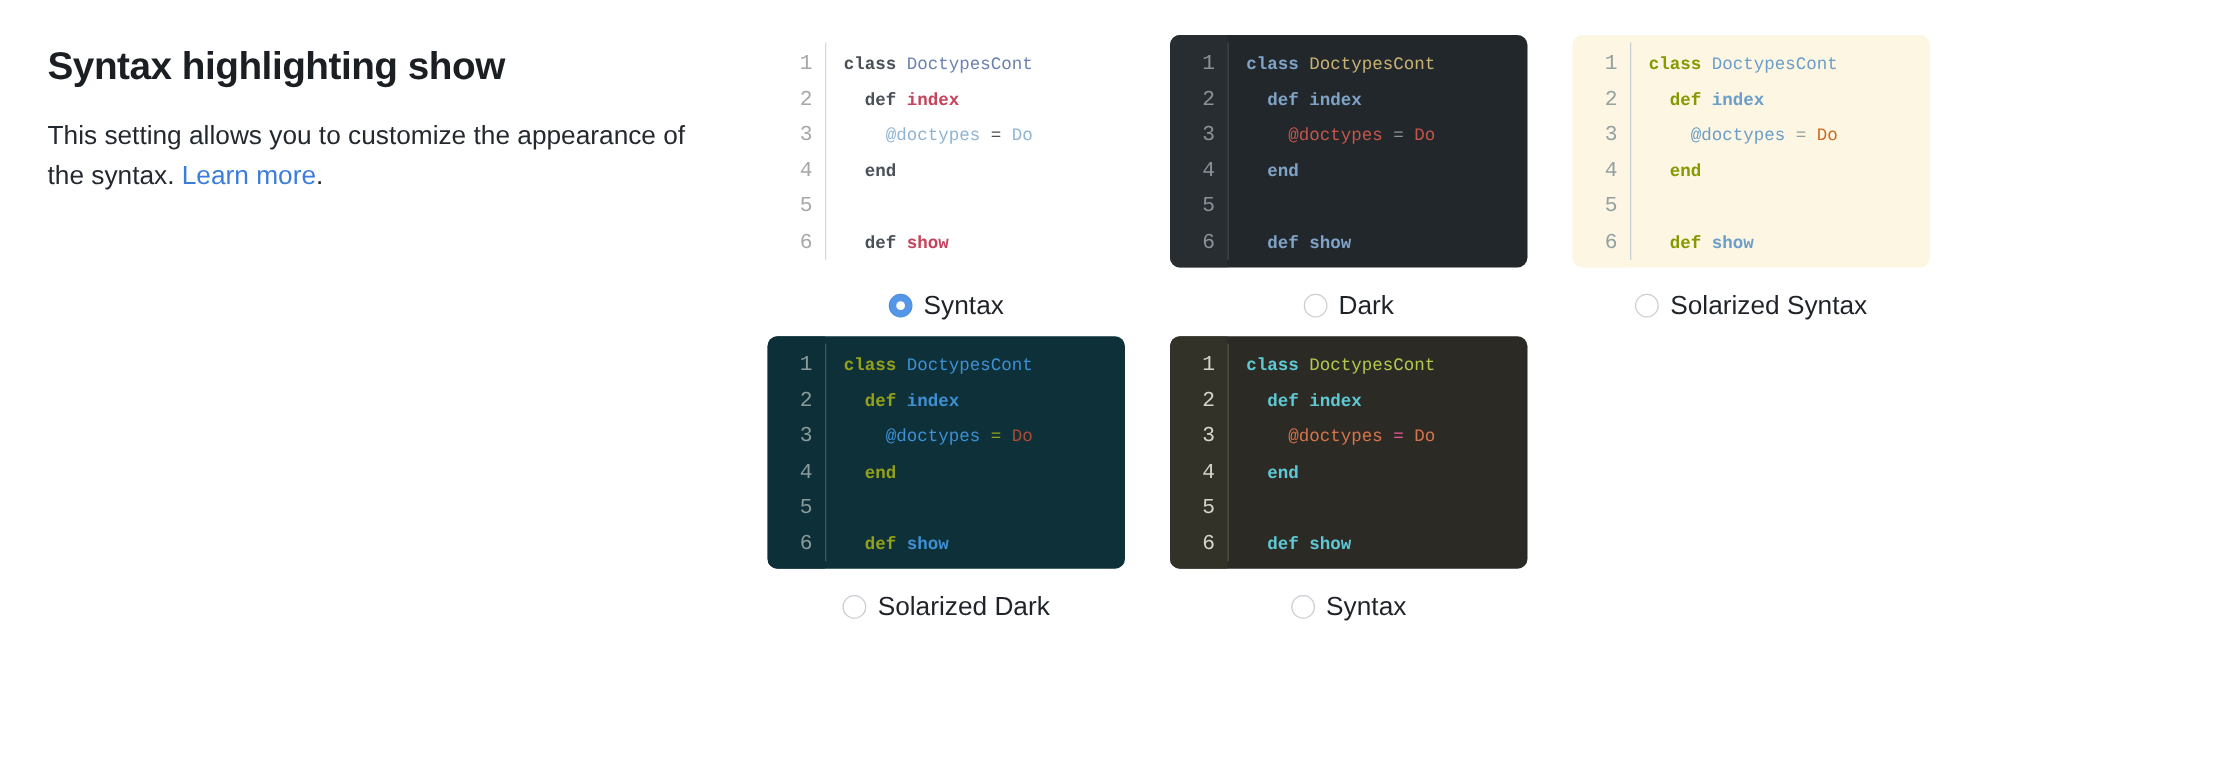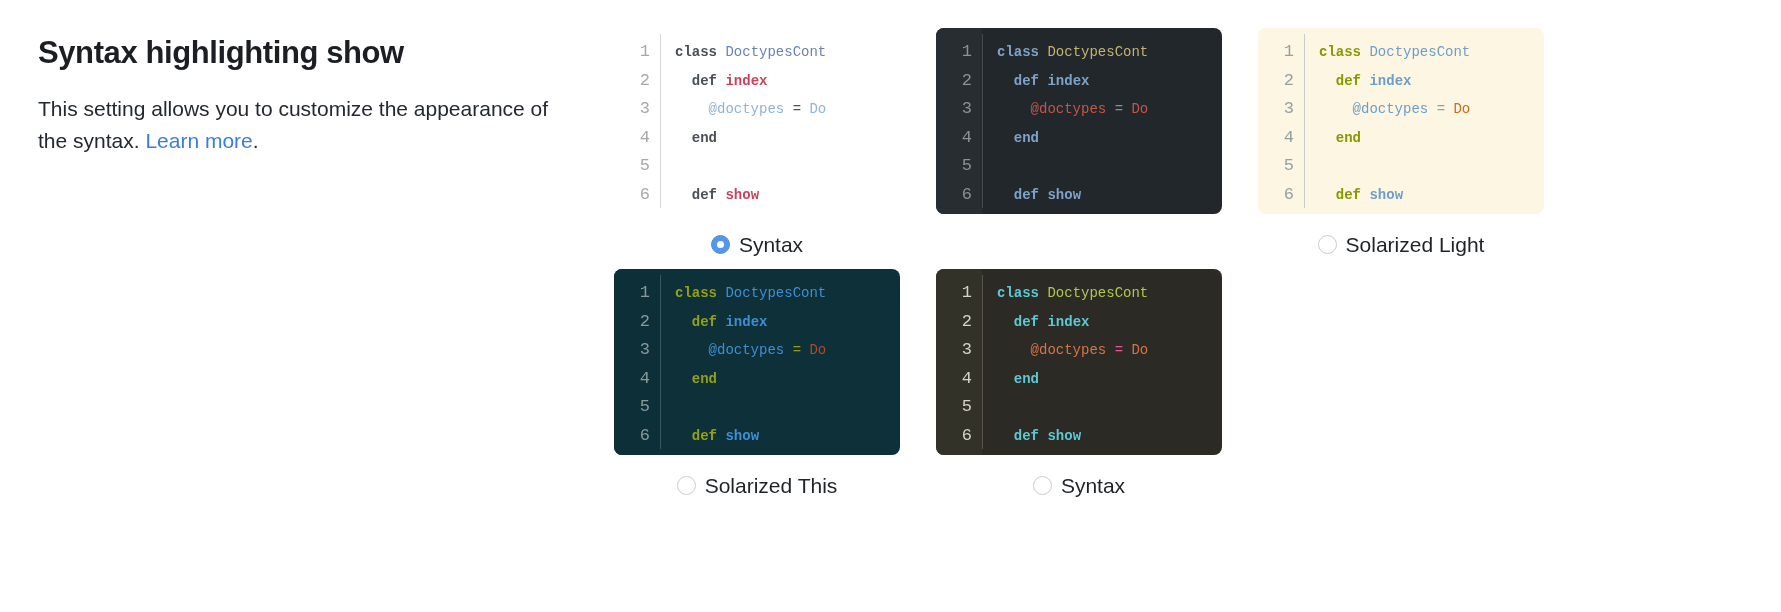--- a/index.html
+++ b/index.html
@@ -169,57 +169,61 @@
             <div>1</div>
             <div>2</div>
             <div>3</div>
             <div>4</div>
             <div>5</div>
             <div>6</div>
           </div>
           <div class="gutter-sep" style="background: rgb(65, 73, 80);"></div>
           <div class="code-body" style="color: rgb(201, 209, 217);"><div class="code-line"><span style="color: rgb(127, 163, 199); font-weight: 700;">class </span><span style="color: rgb(200, 178, 115);">DoctypesCont</span></div><div class="code-line"><span style="color: rgb(127, 163, 199); font-weight: 700;">  def </span><span style="color: rgb(127, 163, 199); font-weight: 700;">index</span></div><div class="code-line"><span style="color: rgb(201, 209, 217);">    </span><span style="color: rgb(196, 86, 74);">@doctypes</span><span style="color: rgb(138, 145, 153);"> = </span><span style="color: rgb(196, 86, 74);">Do</span></div><div class="code-line"><span style="color: rgb(127, 163, 199); font-weight: 700;">  end</span></div><div class="code-line">&nbsp;</div><div class="code-line"><span style="color: rgb(127, 163, 199); font-weight: 700;">  def </span><span style="color: rgb(127, 163, 199); font-weight: 700;">show</span></div></div>
         </div>
+        <label class="radio-row">
+          <span class="radio"></span>
+          <span class="radio-label">Dark</span>
+        </label>
       </div>
       <div class="theme-cell">
         <div class="code-card" style="background: rgb(253, 246, 227);">
           <div class="gutter" style="background: rgb(253, 246, 227); color: rgb(147, 161, 161);">
             <div>1</div>
             <div>2</div>
             <div>3</div>
             <div>4</div>
             <div>5</div>
             <div>6</div>
           </div>
           <div class="gutter-sep" style="background: rgb(197, 207, 207);"></div>
           <div class="code-body" style="color: rgb(101, 123, 131);"><div class="code-line"><span style="color: rgb(133, 153, 0); font-weight: 700;">class </span><span style="color: rgb(108, 158, 201);">DoctypesCont</span></div><div class="code-line"><span style="color: rgb(133, 153, 0); font-weight: 700;">  def </span><span style="color: rgb(108, 158, 201); font-weight: 700;">index</span></div><div class="code-line"><span style="color: rgb(101, 123, 131);">    </span><span style="color: rgb(108, 158, 201);">@doctypes</span><span style="color: rgb(147, 161, 161);"> = </span><span style="color: rgb(203, 106, 34);">Do</span></div><div class="code-line"><span style="color: rgb(133, 153, 0); font-weight: 700;">  end</span></div><div class="code-line">&nbsp;</div><div class="code-line"><span style="color: rgb(133, 153, 0); font-weight: 700;">  def </span><span style="color: rgb(108, 158, 201); font-weight: 700;">show</span></div></div>
         </div>
         <label class="radio-row">
           <span class="radio"></span>
-          <span class="radio-label">Solarized Light</span>
+          <span class="radio-label">Solarized Syntax</span>
         </label>
       </div>
     </div>
     <div class="theme-row">
       <div class="theme-cell">
         <div class="code-card" style="background: rgb(13, 48, 57);">
           <div class="gutter" style="background: rgb(13, 47, 56); color: rgb(138, 154, 154);">
             <div>1</div>
             <div>2</div>
             <div>3</div>
             <div>4</div>
             <div>5</div>
             <div>6</div>
           </div>
           <div class="gutter-sep" style="background: rgb(58, 87, 96);"></div>
           <div class="code-body" style="color: rgb(147, 161, 161);"><div class="code-line"><span style="color: rgb(147, 160, 26); font-weight: 700;">class </span><span style="color: rgb(63, 143, 212);">DoctypesCont</span></div><div class="code-line"><span style="color: rgb(147, 160, 26); font-weight: 700;">  def </span><span style="color: rgb(63, 143, 212); font-weight: 700;">index</span></div><div class="code-line"><span style="color: rgb(147, 161, 161);">    </span><span style="color: rgb(63, 143, 212);">@doctypes</span><span style="color: rgb(147, 160, 26);"> = </span><span style="color: rgb(176, 74, 48);">Do</span></div><div class="code-line"><span style="color: rgb(147, 160, 26); font-weight: 700;">  end</span></div><div class="code-line">&nbsp;</div><div class="code-line"><span style="color: rgb(147, 160, 26); font-weight: 700;">  def </span><span style="color: rgb(63, 143, 212); font-weight: 700;">show</span></div></div>
         </div>
         <label class="radio-row">
           <span class="radio"></span>
-          <span class="radio-label">Solarized This</span>
+          <span class="radio-label">Solarized Dark</span>
         </label>
       </div>
       <div class="theme-cell">
         <div class="code-card" style="background: rgb(43, 42, 37);">
           <div class="gutter" style="background: rgb(51, 50, 41); color: rgb(214, 212, 200);">
             <div>1</div>
             <div>2</div>
             <div>3</div>
             <div>4</div>
             <div>5</div>

